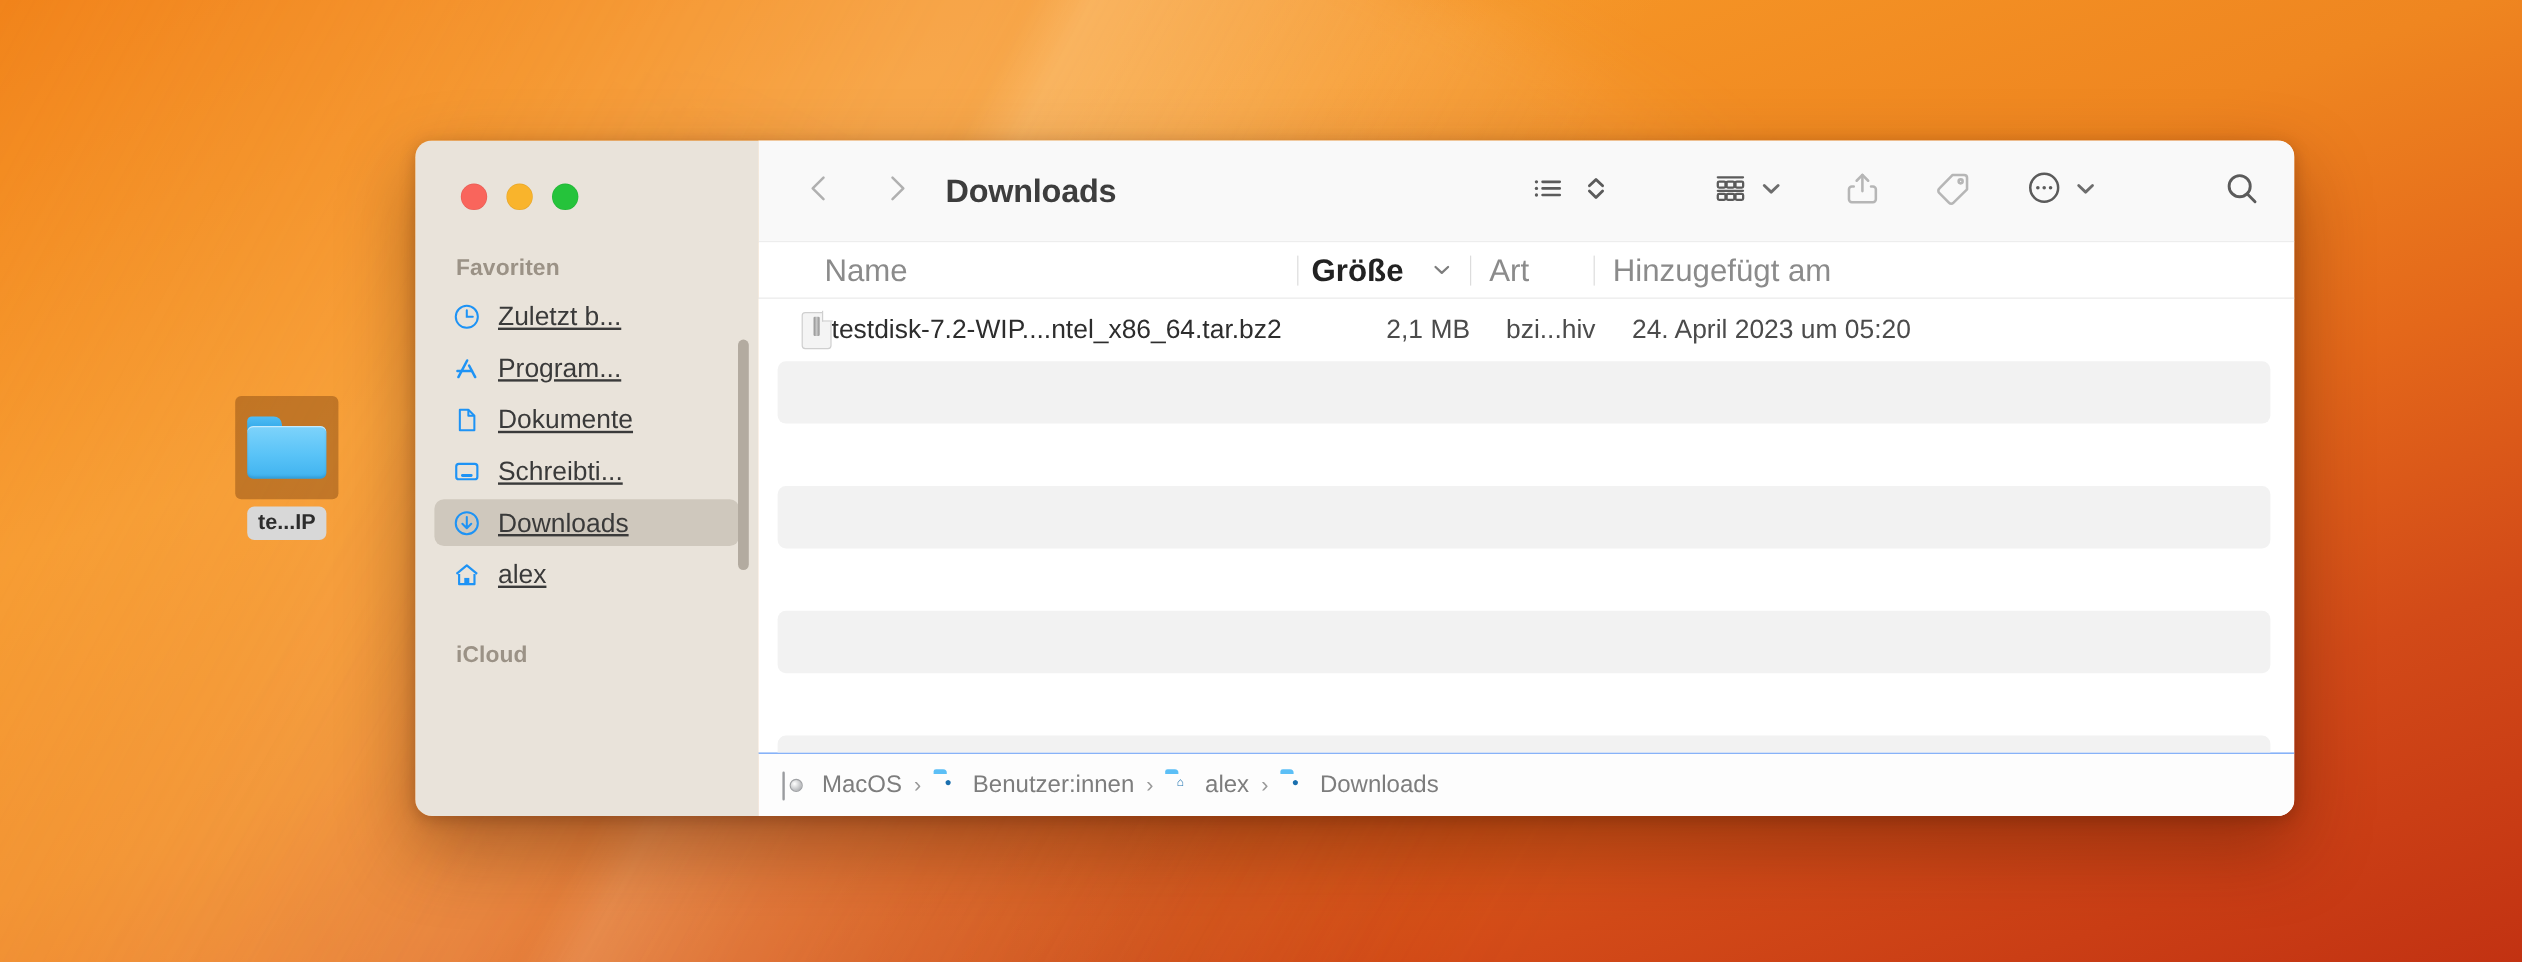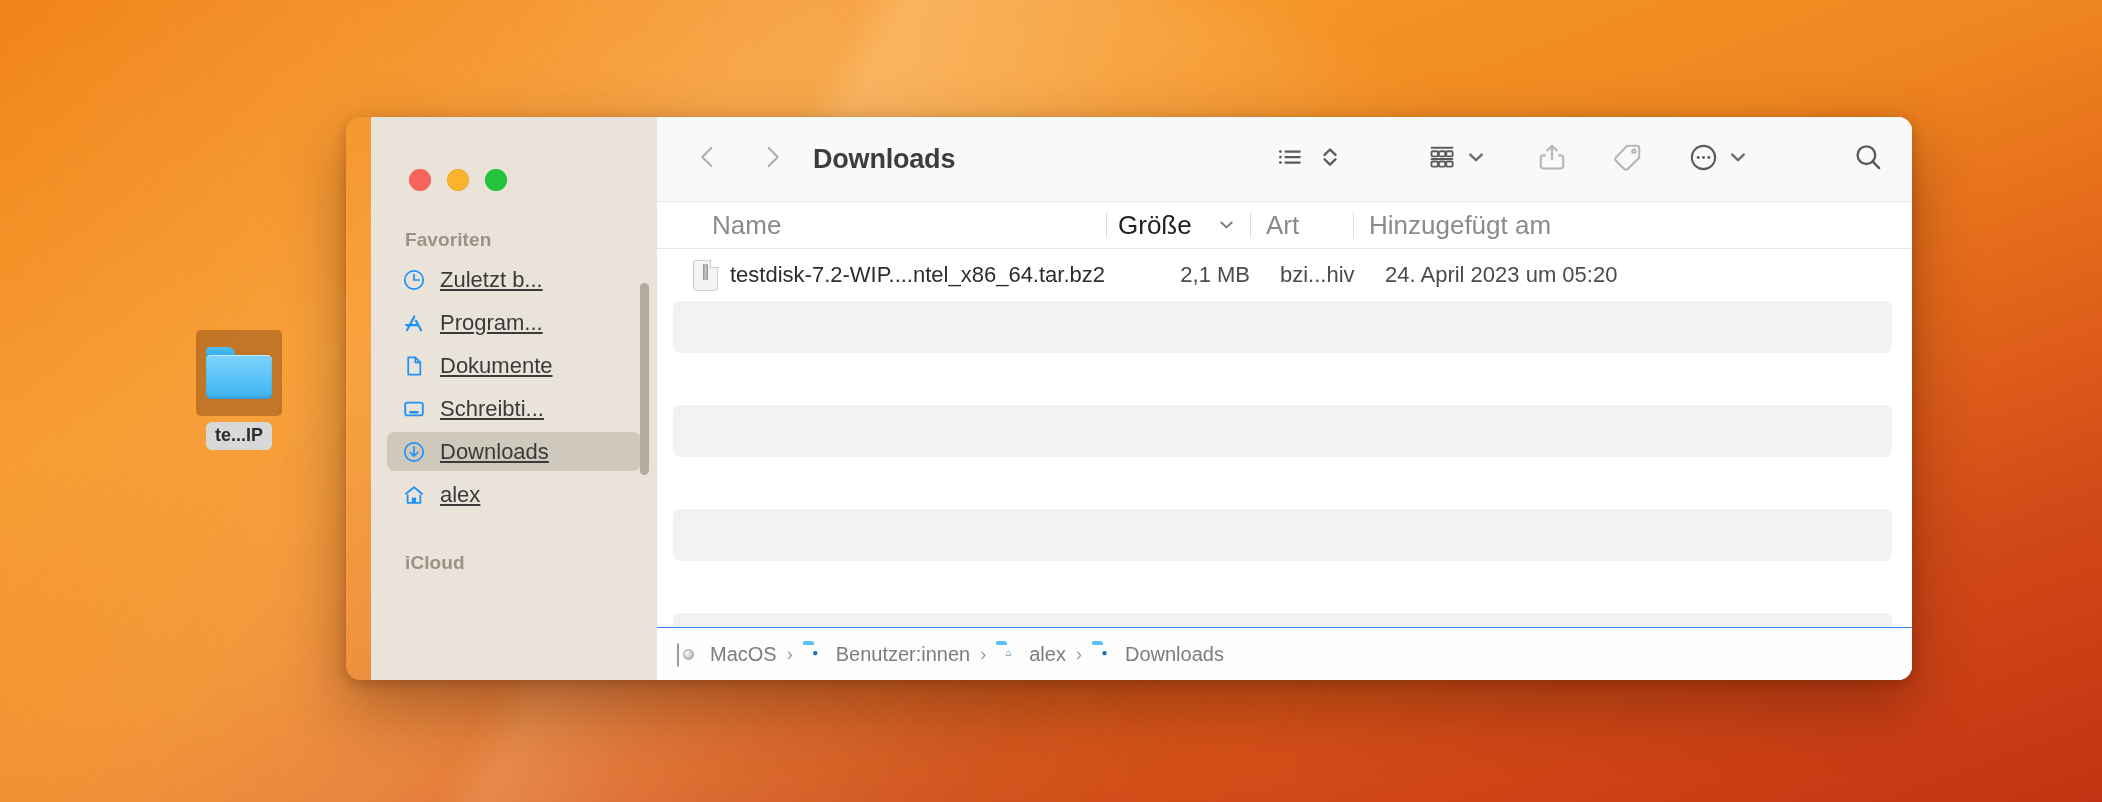--- a/index.html
+++ b/index.html
@@ -130,23 +130,22 @@
                 0 3px 12px rgba(70, 22, 2, 0.26);
     z-index: 3;
   }
 
   
   #sidebar {
     position: relative;
     width: 286px;
     flex: 0 0 286px;
     background: #e9e3da;
-    padding-top: 16px;
+    padding-top: 0;
     overflow: hidden;
-    margin-left: 25px;
   }
   .traffic-lights {
     display: flex;
     gap: 16px;
     padding: 36px 0 0 38px;
   }
   .tl {
     width: 22px; height: 22px;
     border-radius: 50%;
   }
@@ -267,21 +266,21 @@
     padding-left: 16px;
   }
   .col + .col::before {
     content: "";
     position: absolute;
     left: 0; top: 11px;
     width: 1px; height: 25px;
     background: #dcdcdc;
   }
   .col-name { width: 449px; padding-left: 55px; }
-  .col-size { width: 144px; padding-left: 12px; color: #222; font-weight: 400;
+  .col-size { width: 144px; padding-left: 12px; color: #222; font-weight: 700;
               display: flex; justify-content: space-between; align-items: center; padding-right: 14px; }
   .col-size .sort-caret { color: #7d7d7d; }
   .col-kind { width: 103px; }
   .col-added { flex: 1 1 auto; }
 
   
   #file-list {
     flex: 1 1 auto;
     position: relative;
     overflow: hidden;
@@ -292,21 +291,21 @@
     height: 52px;
     display: flex;
     align-items: center;
     margin: 0 20px 0 16px;
     border-radius: 7px;
     font-size: 22px;
     color: #4b4b4b;
   }
   .row.striped { background: #f2f2f2; }
   .cell { display: flex; align-items: center; height: 100%; }
-  .cell-name { width: 449px; padding-left: 20px; gap: 12px; }
+  .cell-name { width: 449px; padding-left: 20px; gap: 0; }
   .cell-size { width: 144px; justify-content: flex-end; padding-right: 16px; }
   .cell-kind { width: 103px; padding-left: 14px; }
   .cell-added { flex: 1 1 auto; padding-left: 16px; }
   .file-icon {
     width: 25px; height: 31px;
     flex: 0 0 25px;
     position: relative;
   }
   .file-icon .sheet {
     position: absolute; inset: 0;

